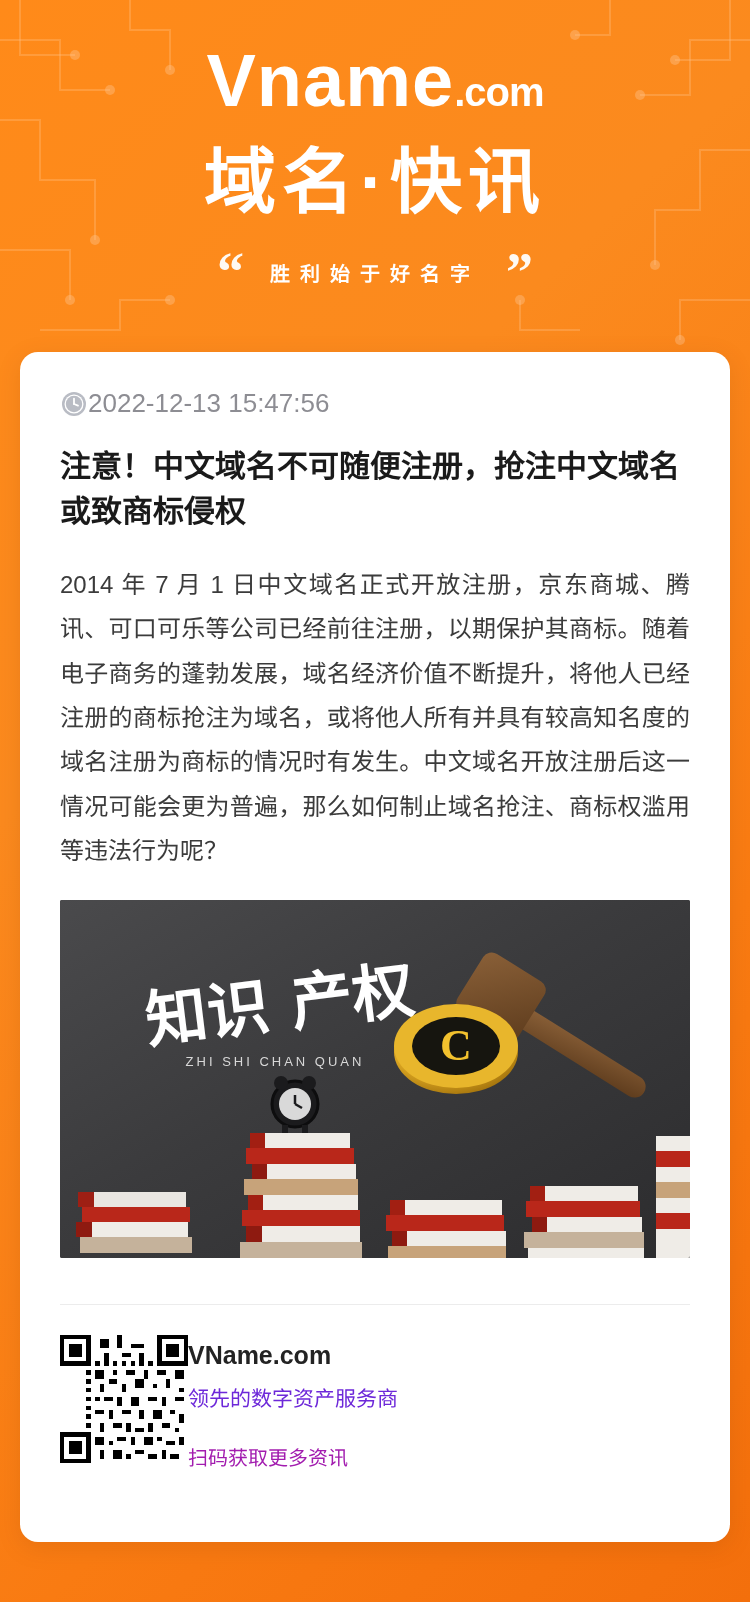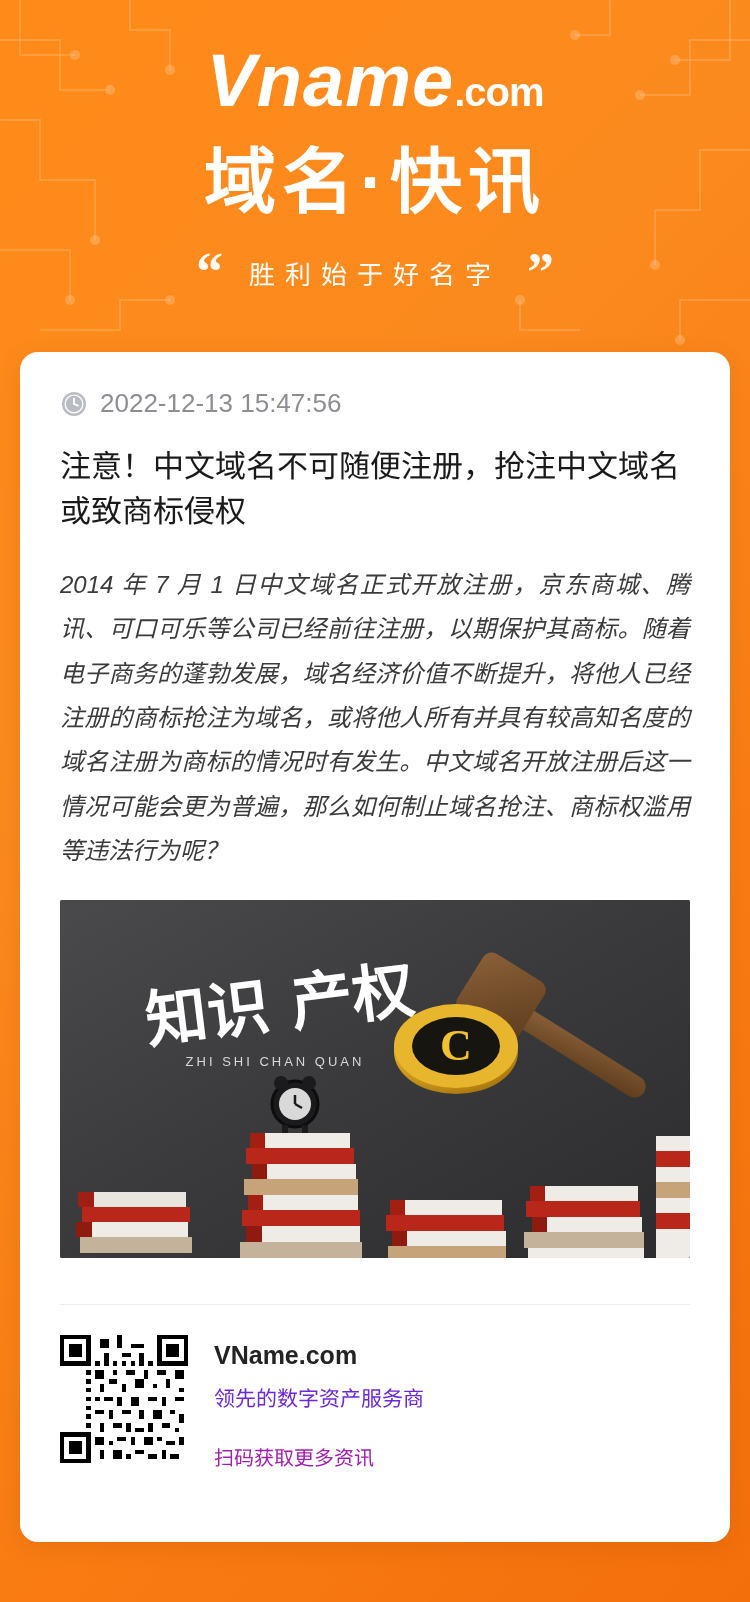--- a/index.html
+++ b/index.html
@@ -38,21 +38,20 @@
     align-items: baseline;
     justify-content: center;
     color: #ffffff;
     letter-spacing: -1px;
   }
   .brand-main {
     font-size: 74px;
     font-weight: bold;
     line-height: 1;
     letter-spacing: 1px;
-    font-style: italic;
   }
   .brand-suffix {
     font-size: 40px;
     font-weight: bold;
     line-height: 1;
     margin-left: 0;
   }
   .subtitle {
     margin-top: 28px;
     font-size: 72px;
@@ -70,62 +69,60 @@
     color: #ffffff;
   }
   .quote {
     font-size: 54px;
     font-weight: bold;
     line-height: .7;
     opacity: .95;
     font-family: "Liberation Serif", "DejaVu Serif", serif;
   }
   .slogan-text {
-    font-size: 26px;
+    font-size: 20px;
     letter-spacing: 10px;
-    font-weight: normal;
+    font-weight: bold;
   }
 
   
   .card {
     position: relative;
     width: 710px;
     margin: 0 auto;
     background: #ffffff;
     border-radius: 18px;
     box-shadow: 0 6px 24px rgba(130, 60, 0, .14);
     padding: 36px 40px 30px 40px;
     min-height: 1190px;
   }
 
   .meta {
     display: flex;
     align-items: center;
-    gap: 12px;
     color: #8d8d93;
     font-size: 26px;
     margin-bottom: 26px;
   }
   .clock-icon { display: block; }
 
   .title {
     color: #1a1a1a;
     font-size: 31px;
-    font-weight: normal;
+    font-weight: bold;
     line-height: 1.45;
     margin-bottom: 28px;
   }
 
   .body-text {
     color: #3b3b3b;
     font-size: 24px;
     line-height: 1.85;
     text-align: justify;
     margin-bottom: 26px;
-    font-style: italic;
   }
 
   
   .figure {
     width: 100%;
     height: 358px;
     border-radius: 2px;
     overflow: hidden;
     position: relative;
     background: #3a3a3c;
@@ -134,21 +131,20 @@
 
   
   .divider {
     margin: 46px 0 30px 0;
     height: 1px;
     background: #ececec;
   }
   .footer {
     display: flex;
     align-items: flex-start;
-    gap: 26px;
   }
   .qr {
     width: 128px;
     height: 128px;
     flex: 0 0 128px;
     background: #ffffff;
   }
   .footer-info { padding-top: 6px; }
   .footer-name {
     font-size: 25px;

